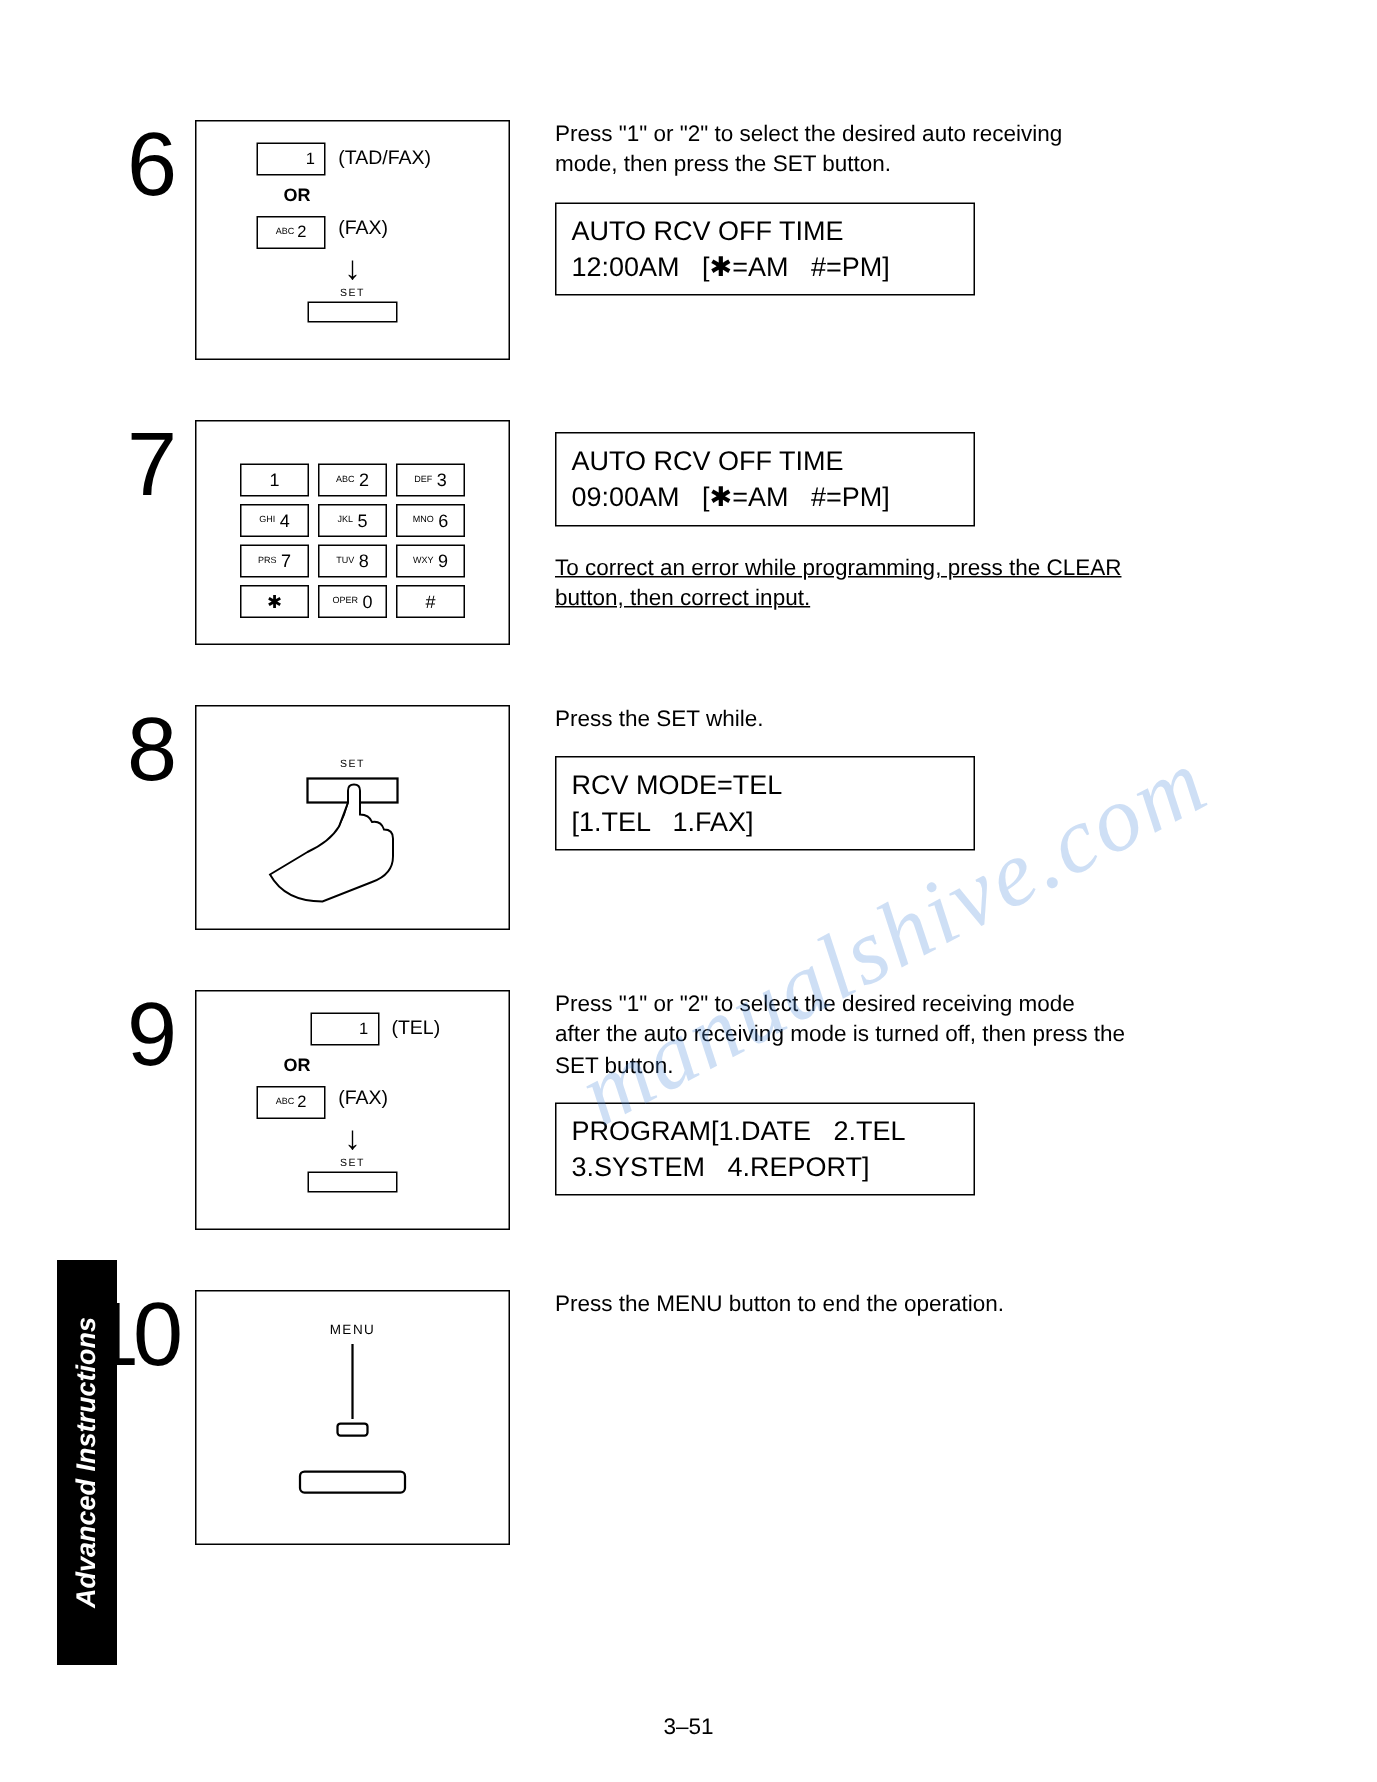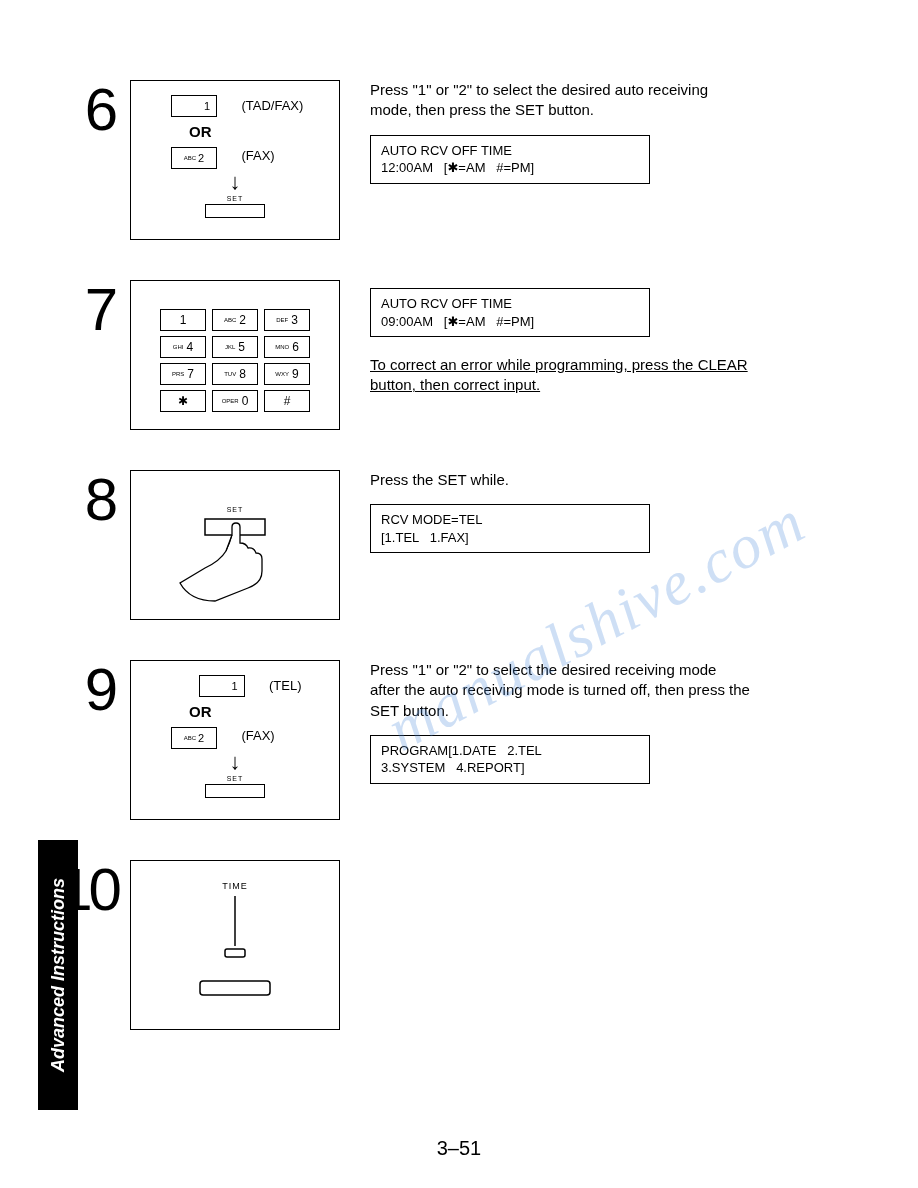--- a/index.html
+++ b/index.html
@@ -45,40 +45,40 @@
     margin-left: 30px;
     flex: 1;
     font-size: 15px;
     line-height: 1.35;
     max-width: 380px;
   }
   .desc-col p { margin: 0 0 14px 0; }
   .lcd {
     border: 1.5px solid #000;
     padding: 6px 10px;
-    font-size: 13px;
+    font-size: 18px;
     line-height: 1.35;
     margin: 8px 0 18px 0;
     width: 280px;
     white-space: pre;
   }
   
   .key {
     display: inline-flex;
     align-items: center;
     justify-content: center;
     border: 1.5px solid #000;
     height: 22px;
     font-size: 11px;
     background: #fff;
   }
   .key .sub { font-size: 6px; margin-right: 2px; }
   .keyrow { text-align: center; margin: 4px 0; }
-  .label-right { font-size: 13px; margin-left: 20px; vertical-align: middle; }
-  .or-text { font-size: 15px; font-weight: bold; text-align: center; margin: 6px 0; }
+  .label-right { font-size: 13px; margin-left: 4px; vertical-align: middle; }
+  .or-text { font-size: 12px; font-weight: bold; text-align: center; margin: 6px 0; }
   .arrow-down {
     font-size: 22px; text-align: center; line-height: 0.8; margin: 4px 0;
   }
   .set-label { font-size: 7px; text-align: center; letter-spacing: 1px; }
   .set-btn {
     border: 1.5px solid #000; width: 60px; height: 14px; margin: 2px auto 0;
   }
   .keypad {
     display: grid;
     grid-template-columns: repeat(3, 46px);
@@ -108,21 +108,21 @@
     white-space: nowrap;
     font-style: italic;
     font-weight: bold;
     font-size: 18px;
   }
   .page-num {
     position: absolute;
     bottom: 28px;
     left: 0; width: 100%;
     text-align: center;
-    font-size: 20px;
+    font-size: 15px;
   }
   .watermark {
     position: absolute;
     top: 590px; left: 365px;
     font-size: 62px;
     color: rgba(80,140,220,0.28);
     font-style: italic;
     font-family: Georgia, serif;
     transform: rotate(-28deg);
     pointer-events: none;
@@ -259,27 +259,30 @@
     <div class="desc-col">
       <p>Press "1" or "2" to select the desired receiving mode after the auto receiving mode is turned off, then press the SET button.</p>
       <div class="lcd">PROGRAM[1.DATE   2.TEL
 3.SYSTEM   4.REPORT]</div>
     </div>
   </div>
 
   <div class="step-row" style="margin-bottom:10px;">
     <div class="step-num wide">10</div>
     <div class="diagram menu-diag" style="min-height:170px;">
-      <div class="menu-label">TIME</div>
+      <div class="menu-label">MENU</div>
       <svg width="120" height="120" viewBox="0 0 120 120">
         <line x1="60" y1="5" x2="60" y2="55" stroke="#000" stroke-width="1.5"></line>
         <rect x="50" y="58" width="20" height="8" rx="2" fill="#fff" stroke="#000" stroke-width="1.5"></rect>
         <rect x="25" y="90" width="70" height="14" rx="3" fill="#fff" stroke="#000" stroke-width="1.5"></rect>
       </svg>
     </div>
+    <div class="desc-col">
+      <p>Press the MENU button to end the operation.</p>
+    </div>
   </div>
 
   <div class="side-tab">
     <span>Advanced Instructions</span>
   </div>
 
   <div class="watermark">manualshive.com</div>
 
   <div class="page-num">3–51</div>
 </div>

